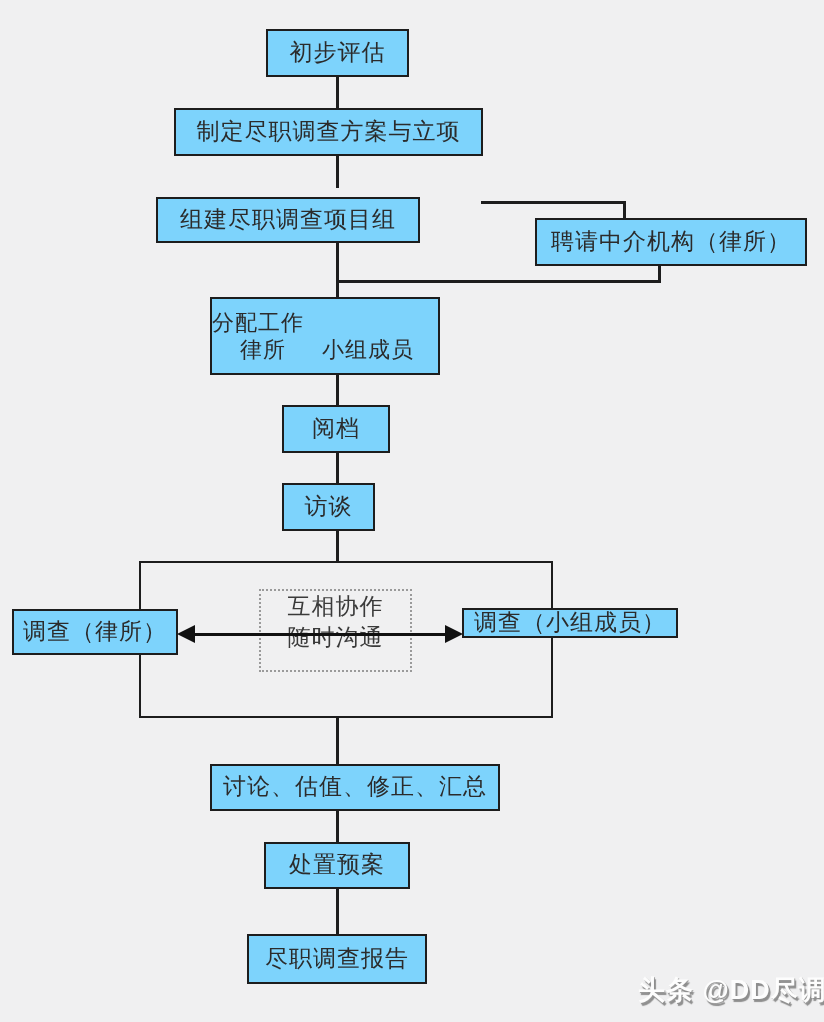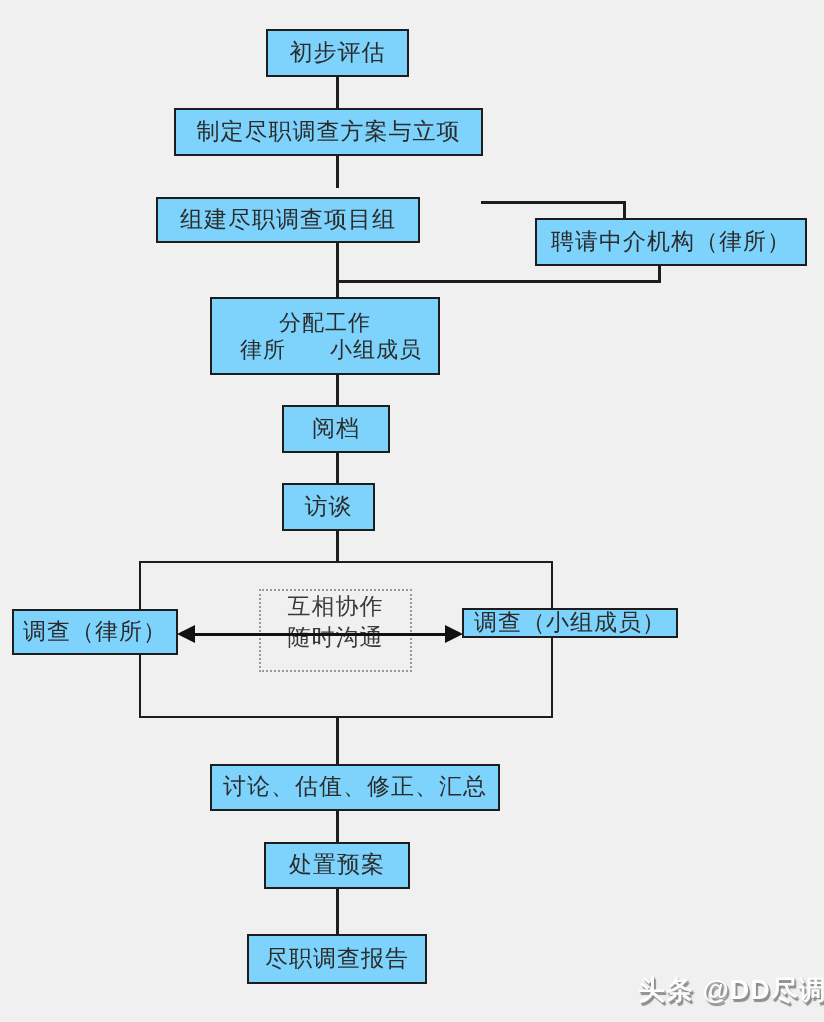--- a/index.html
+++ b/index.html
@@ -20,27 +20,27 @@
     border:2.5px solid #1d1d1d;
     display:flex;
     align-items:center;
     justify-content:center;
     font-size:23px;
     letter-spacing:1px;
     color:#2b2b2b;
     white-space:nowrap;
     line-height:1.25;
   }
-  .box .l1{width:100%;text-align:center;}
+  .box .l1{width:100%;}
   .box .l2{
     width:100%;
     display:flex;
     justify-content:space-between;
     box-sizing:border-box;
-    padding:0 16px 0 28px;
+    padding:0 24px 0 28px;
   }
   .container-rect{
     position:absolute;
     box-sizing:border-box;
     border:2.5px solid #1d1d1d;
     background:transparent;
   }
   .dashed-box{
     position:absolute;
     box-sizing:border-box;

